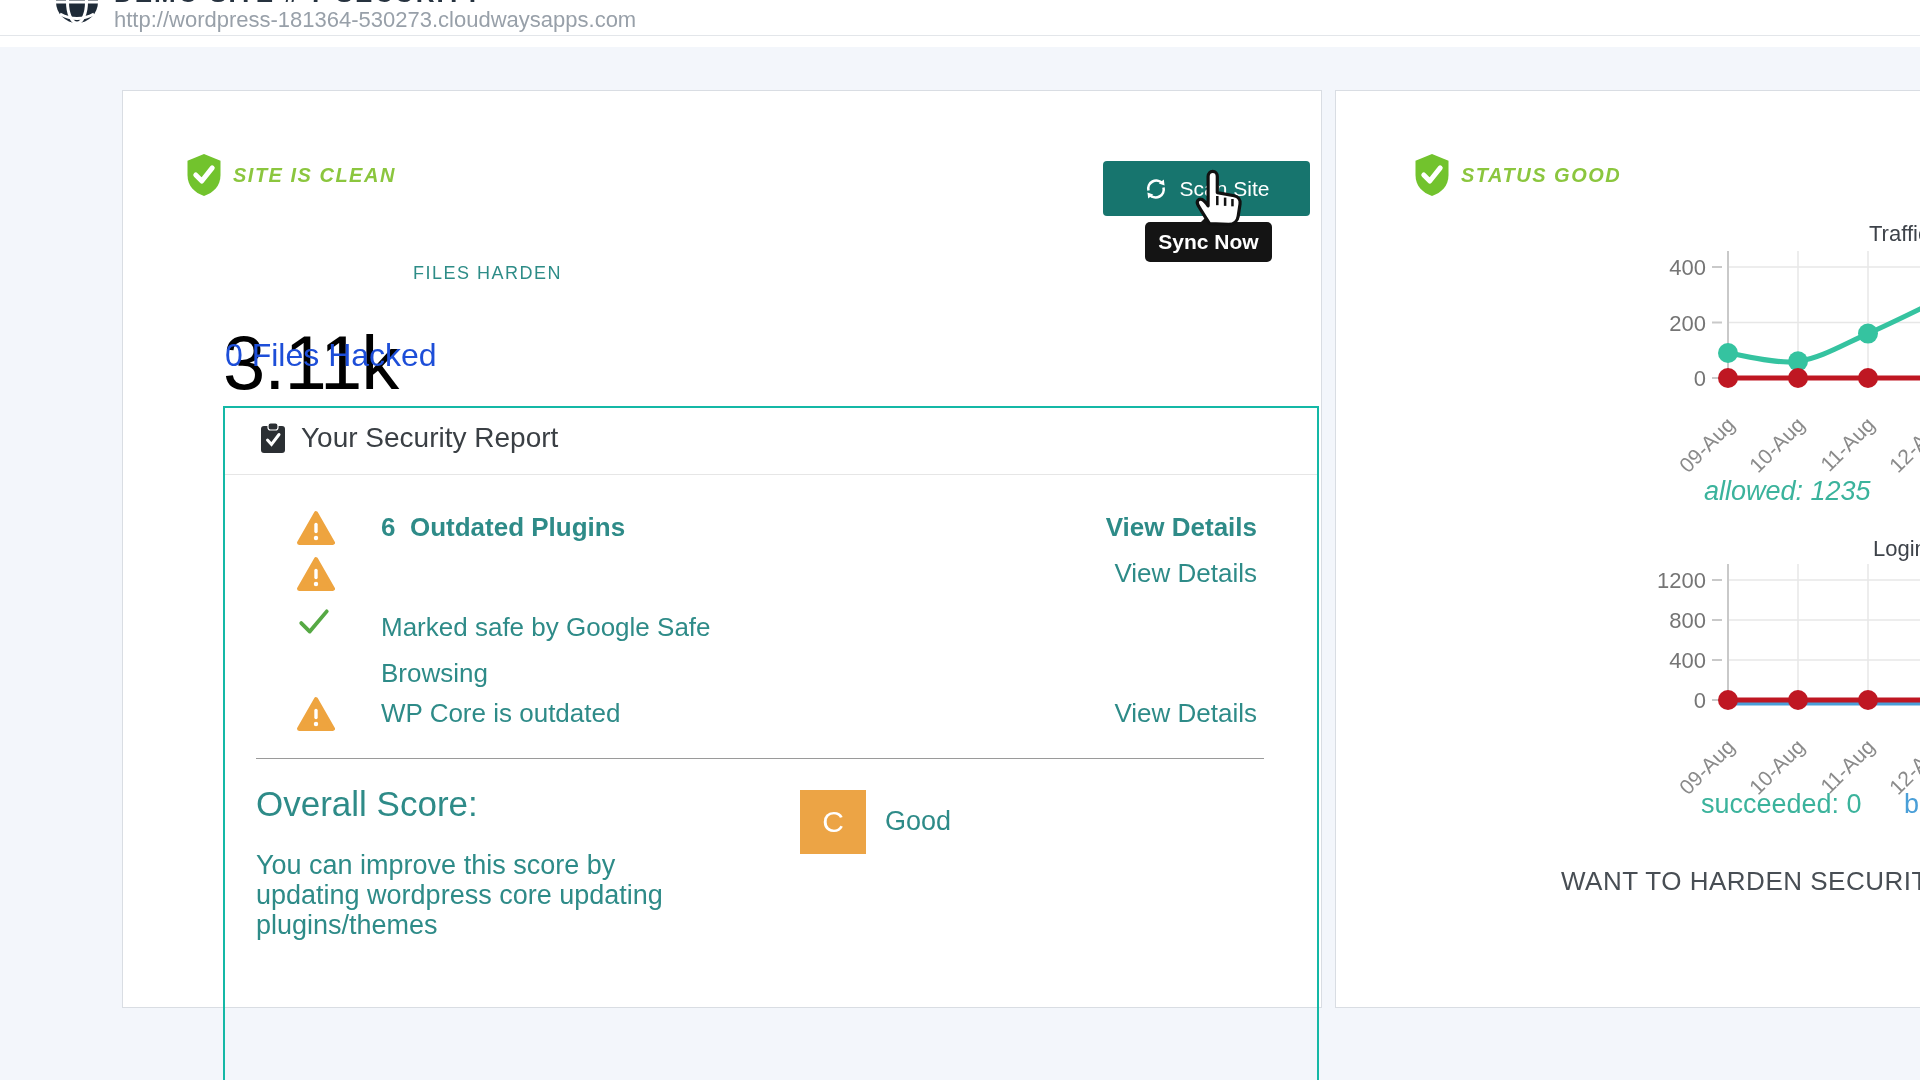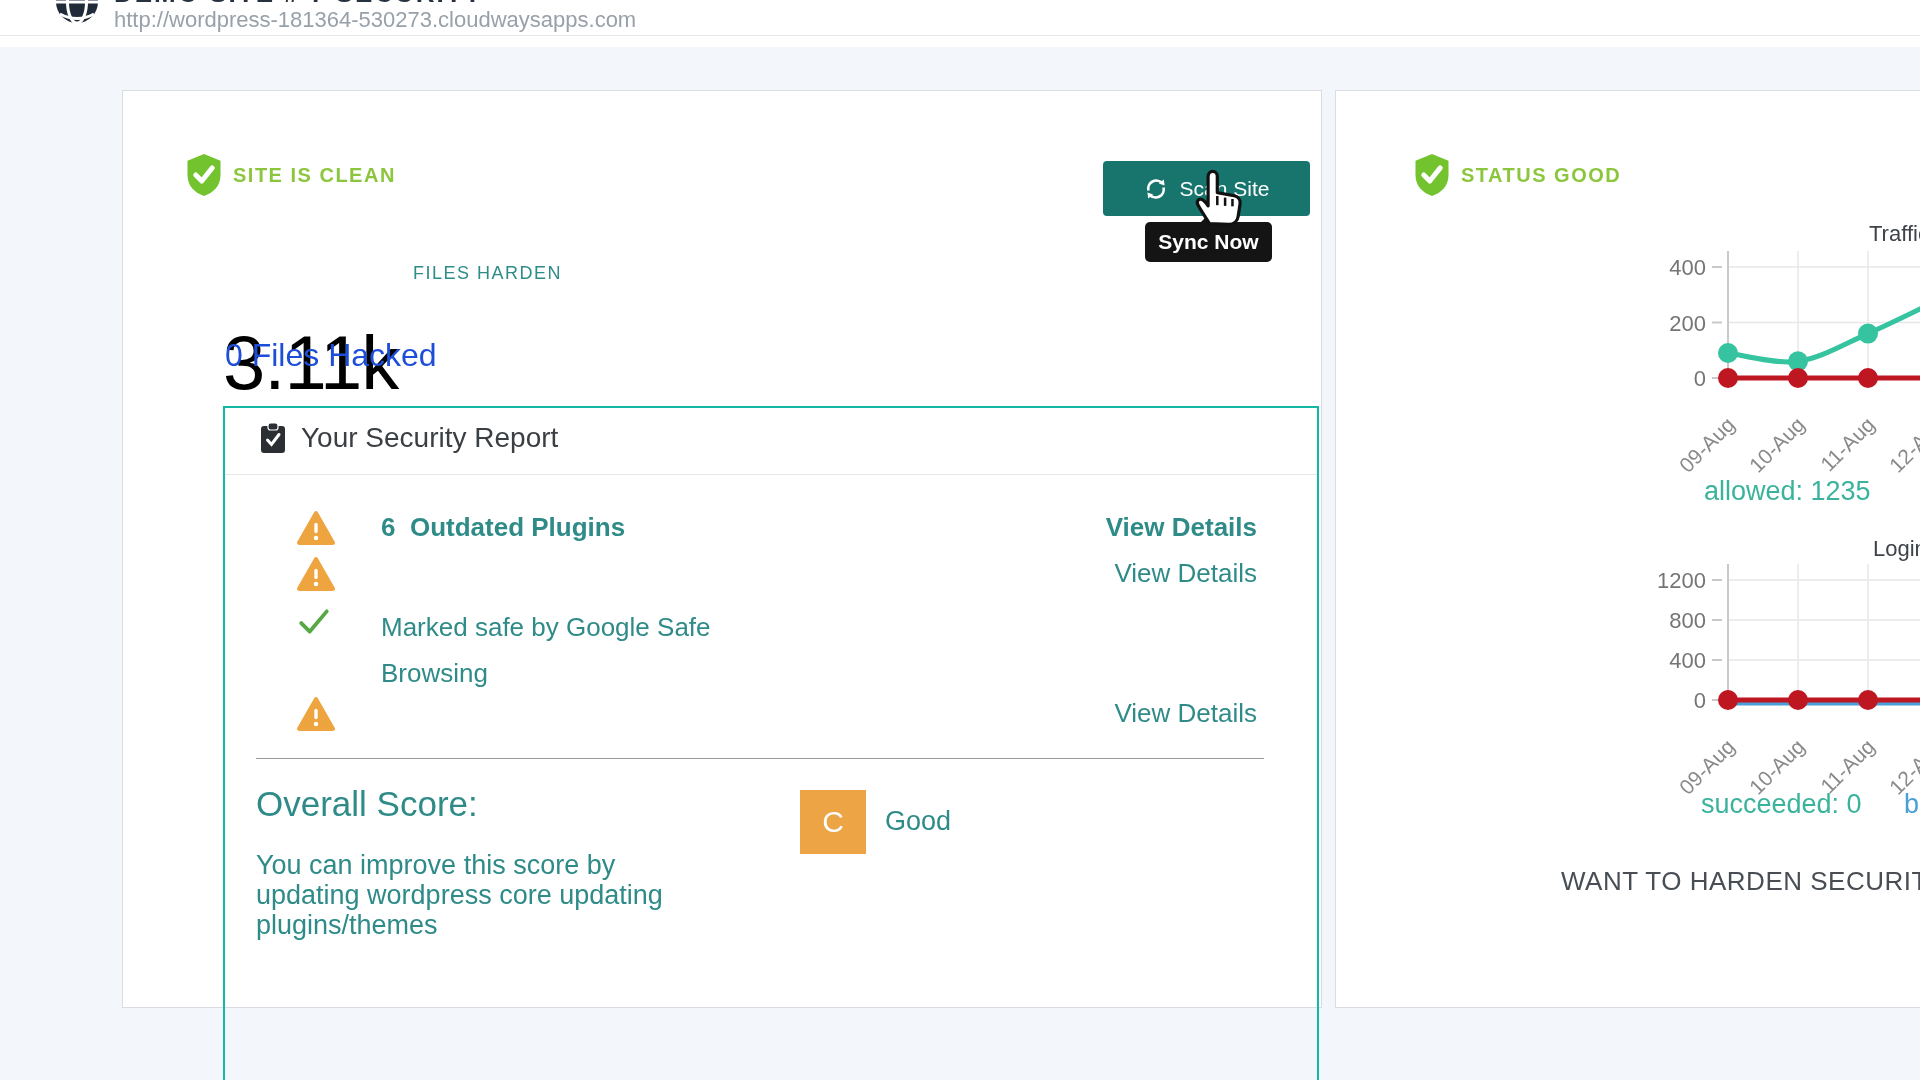--- a/index.html
+++ b/index.html
@@ -13,21 +13,21 @@
   .site-url { position:absolute; left:114px; top:7px; font-size:22px; color:#98a0a9; white-space:nowrap; }
 
   .main-bg { position:absolute; left:0; top:47px; width:1920px; height:1033px; background:#f3f6fb; z-index:1; }
 
   .card { position:absolute; background:#ffffff; border:1px solid #d9dde3; z-index:2; }
   #scanner-card { left:122px; top:90px; width:1200px; height:918px; }
   #security-card { left:1335px; top:90px; width:700px; height:918px; }
 
   
   .status-badge { position:absolute; display:flex; align-items:center; gap:8px; }
-  .status-text { color:#8bc63e; font-size:20px; font-weight:bold; letter-spacing:1.5px; white-space:nowrap; }
+  .status-text { color:#8bc63e; font-size:20px; font-weight:bold; letter-spacing:1.5px; white-space:nowrap;font-style:italic; }
 
   
   .big-number { position:absolute; left:100px; top:228px; font-size:76px; color:#000000; letter-spacing:-1px;text-align:center; }
   .big-number-label { position:absolute; left:290px; top:172px; font-size:18px; letter-spacing:1.5px; color:#2d8c87; }
   .files-hacked { position:absolute; left:102px; top:246px; font-size:32px; color:#1d4ed8; }
 
   .scan-btn { position:absolute; left:980px; top:70px; width:207px; height:55px; background:#17756e; border:none; border-radius:4px; color:#ffffff; font-size:21px; font-family:inherit; display:flex; align-items:center; justify-content:center; gap:12px; cursor:pointer; }
   .tooltip { position:absolute; left:1022px; top:131px; width:127px; height:40px; background:#141414; border-radius:5px; color:#ffffff; font-size:21px; font-weight:bold; display:flex; align-items:center; justify-content:center; z-index:5; }
   .tooltip::before { content:""; position:absolute; left:55px; top:-9px; border-left:10px solid transparent; border-right:10px solid transparent; border-bottom:10px solid #141414; }
   .cursor { position:absolute; left:1063px; top:74px; z-index:6; }
@@ -151,20 +151,21 @@
       <span class="row-text" style="width:345px;">Marked safe by Google Safe Browsing</span>
       <span class="row-action"></span>
     </div>
 
     <div class="report-row" style="top:288px;">
       <svg class="row-icon" width="38" height="36" viewBox="0 0 36 34">
         <path d="M18 3 L34 31 L2 31 Z" fill="#eea43f" stroke="#eea43f" stroke-width="4" stroke-linejoin="round"></path>
         <rect x="16.4" y="12" width="3.2" height="10" rx="1.6" fill="#ffffff"></rect>
         <circle cx="18" cy="26.5" r="2.1" fill="#ffffff"></circle>
       </svg>
+      <span class="row-text" style="line-height:normal;">WP Core is outdated</span>
       <span class="row-action">View Details</span>
     </div>
 
     <div class="rb-divider2"></div>
 
     <div class="overall-label">Overall Score:</div>
     <div class="grade-badge">C</div>
     <div class="grade-word">Good</div>
     <div class="improve-text">You can improve this score by updating wordpress core updating plugins/themes</div>
   </div>
@@ -203,21 +204,21 @@
       <circle cx="72" cy="147.025" r="10" fill="#35c3a0"></circle>
       <circle cx="142" cy="155.35" r="10" fill="#35c3a0"></circle>
       <circle cx="212" cy="127.6" r="10" fill="#35c3a0"></circle>
       <circle cx="282" cy="94.3" r="10" fill="#35c3a0"></circle>
       <path d="M72 172 L 142 172 L 212 172 L 282 172" stroke="#bf1722" stroke-width="5" fill="none" stroke-linecap="round"></path>
       <circle cx="72" cy="172" r="10" fill="#bf1722"></circle>
       <circle cx="142" cy="172" r="10" fill="#bf1722"></circle>
       <circle cx="212" cy="172" r="10" fill="#bf1722"></circle>
       <circle cx="282" cy="172" r="10" fill="#bf1722"></circle>
     </svg>
-  <div class="chart-footer-teal" style="left:368px; top:385px;">allowed: 1235</div>
+  <div class="chart-footer-teal" style="left:368px; top:385px;font-style:italic;">allowed: 1235</div>
 
   <svg id="chart2" class="chart-svg" width="340" height="270" viewBox="0 0 340 270">
       <line x1="72" y1="169" x2="340" y2="169" class="grid"></line>
       <line x1="56" y1="169" x2="66" y2="169" class="tick"></line>
       <text x="50" y="177" class="ylab" text-anchor="end">0</text>
       <line x1="72" y1="129" x2="340" y2="129" class="grid"></line>
       <line x1="56" y1="129" x2="66" y2="129" class="tick"></line>
       <text x="50" y="137" class="ylab" text-anchor="end">400</text>
       <line x1="72" y1="89" x2="340" y2="89" class="grid"></line>
       <line x1="56" y1="89" x2="66" y2="89" class="tick"></line>

